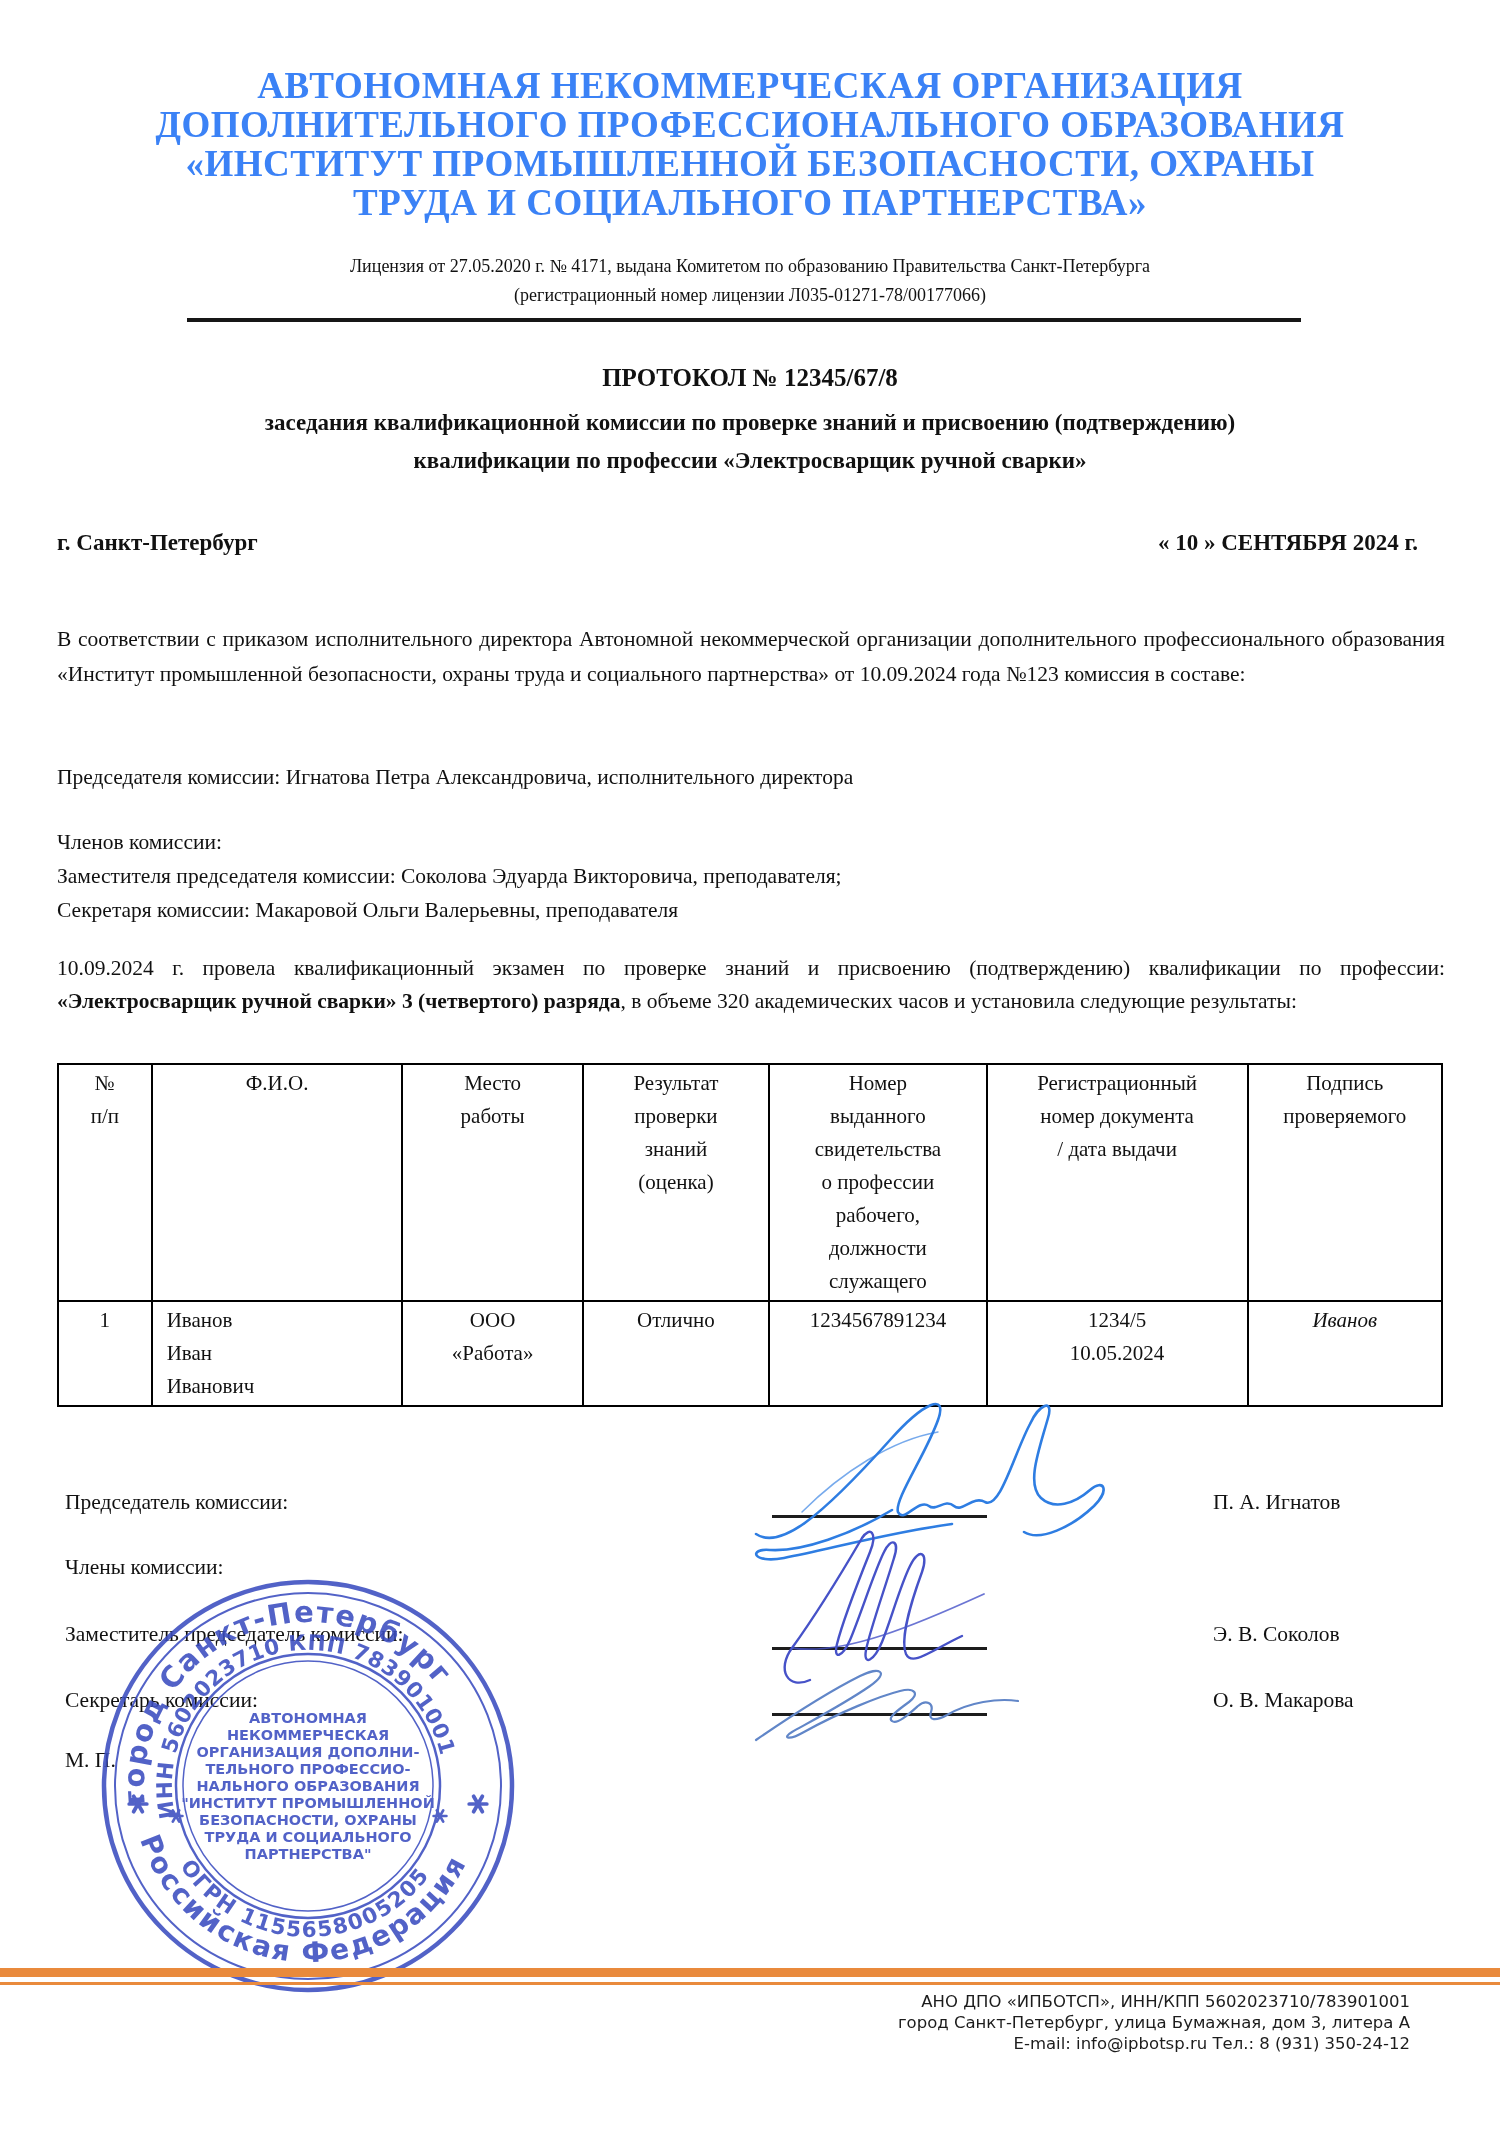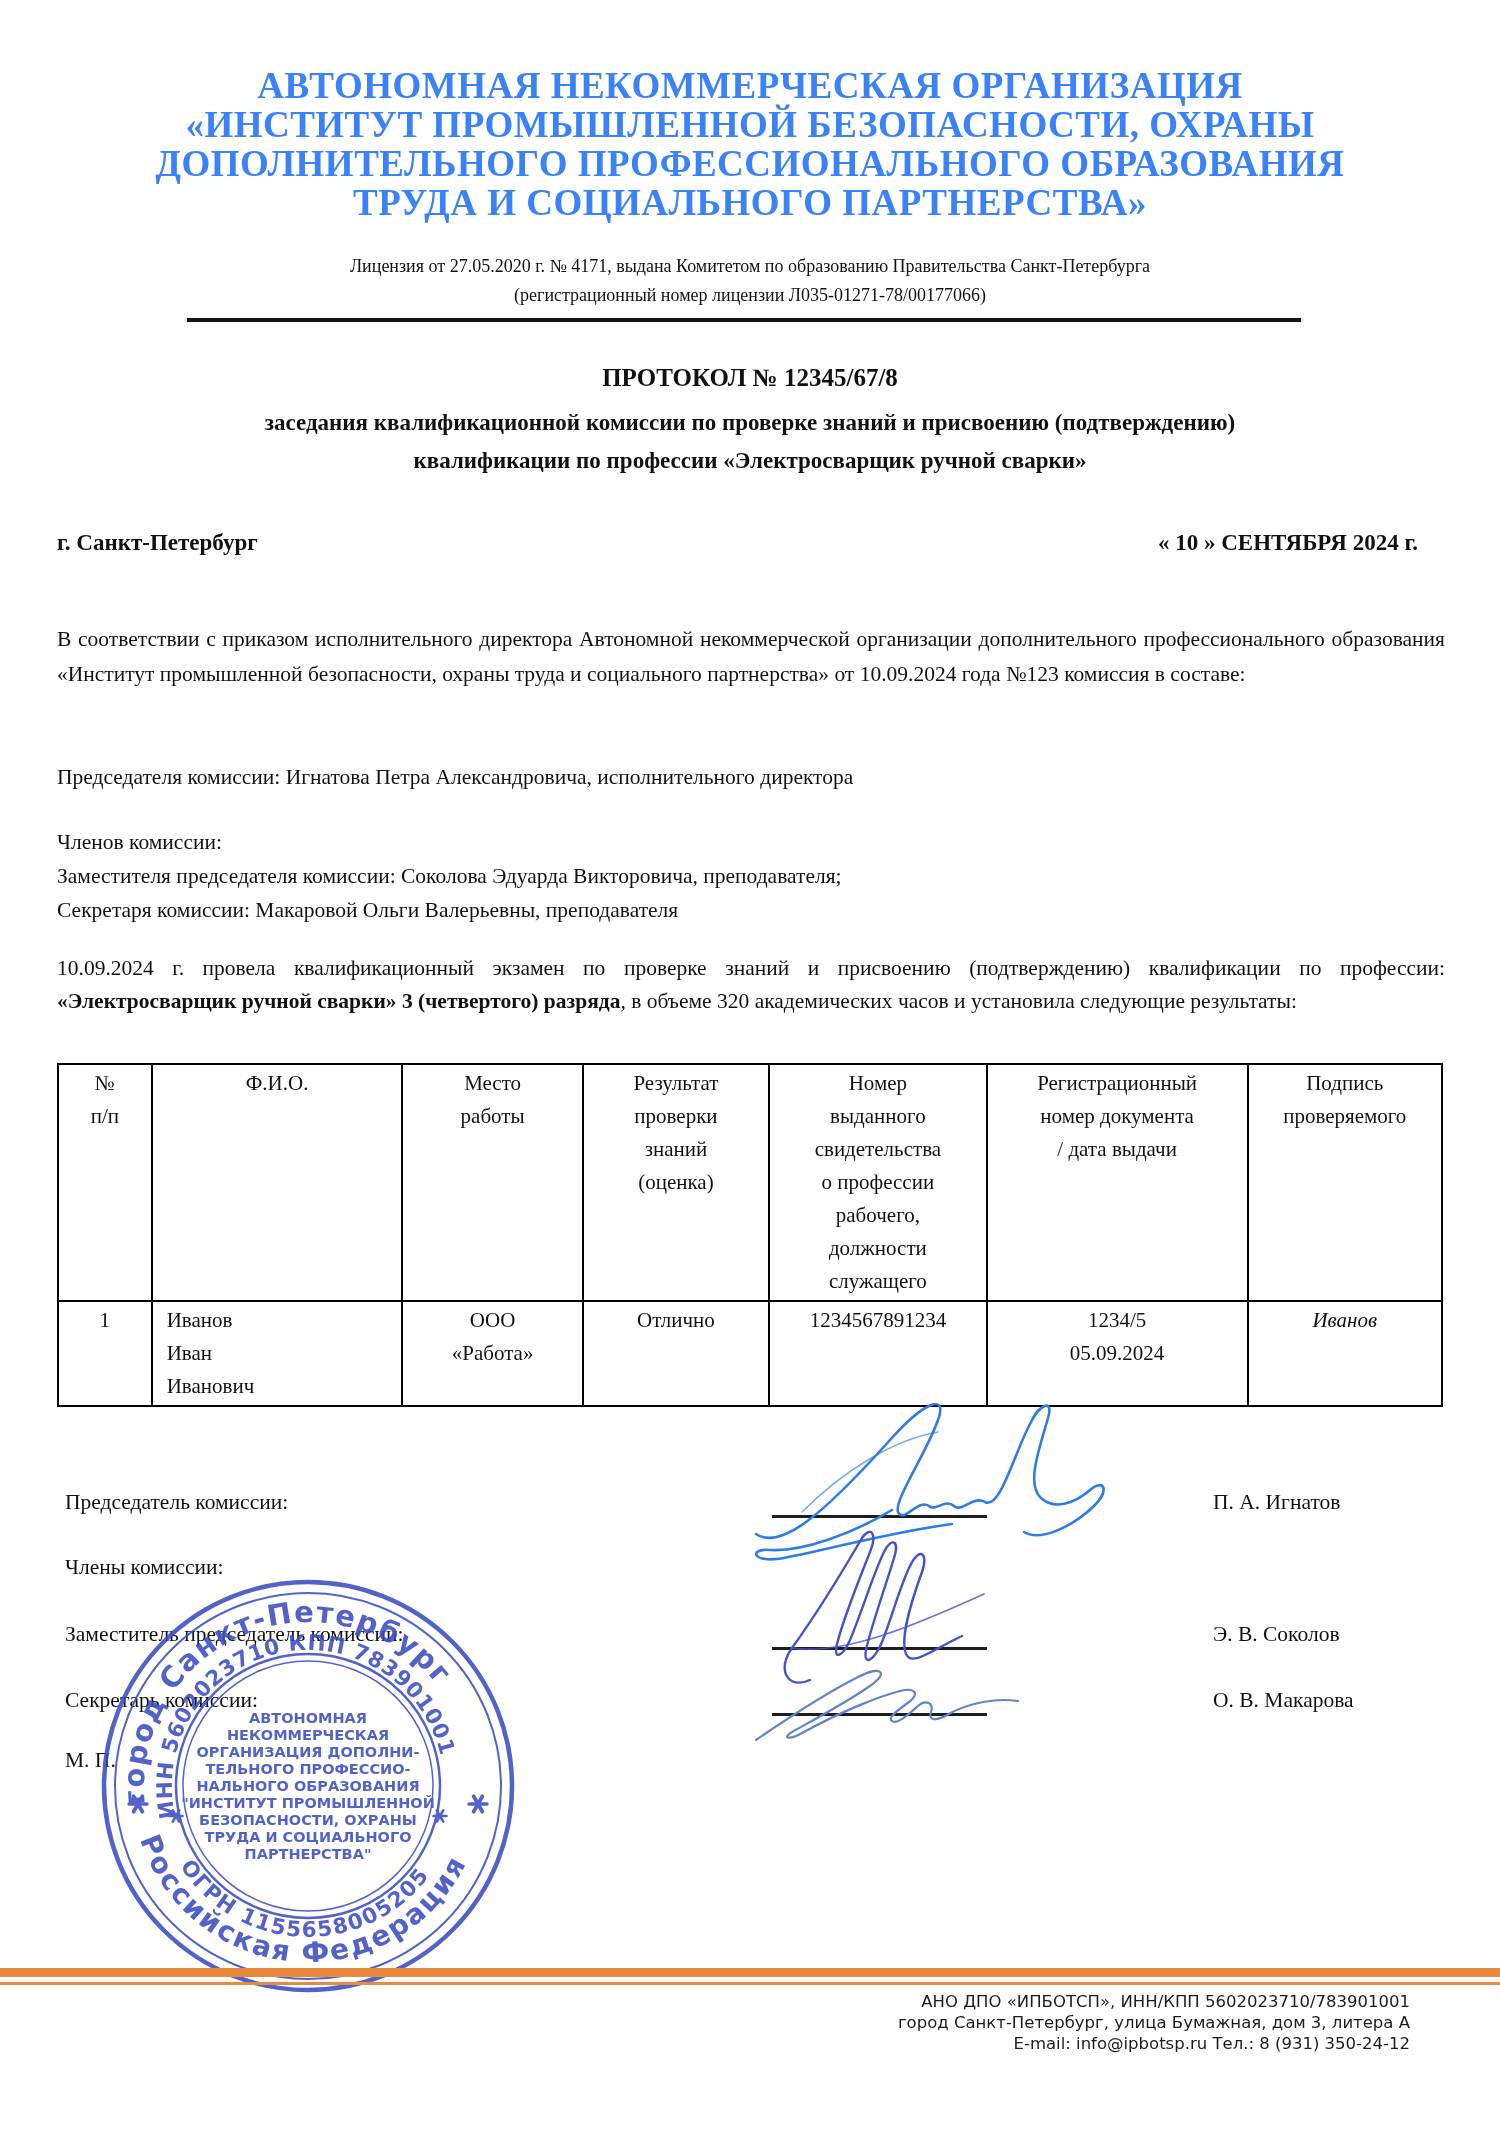--- a/index.html
+++ b/index.html
@@ -45,22 +45,22 @@
   .footer-text{top:1991px;right:90px;text-align:right;
     font-family:"DejaVu Sans",sans-serif;font-size:16.5px;line-height:21px;color:#1c1c1c;}
 </style>
 </head>
 <body>
 
 <div class="page">
 
   <div class="abs centered org-header">
     <div>АВТОНОМНАЯ НЕКОММЕРЧЕСКАЯ ОРГАНИЗАЦИЯ</div>
+    <div>ДОПОЛНИТЕЛЬНОГО ПРОФЕССИОНАЛЬНОГО ОБРАЗОВАНИЯ</div>
     <div>«ИНСТИТУТ ПРОМЫШЛЕННОЙ БЕЗОПАСНОСТИ, ОХРАНЫ</div>
-    <div>ДОПОЛНИТЕЛЬНОГО ПРОФЕССИОНАЛЬНОГО ОБРАЗОВАНИЯ</div>
     <div>ТРУДА И СОЦИАЛЬНОГО ПАРТНЕРСТВА»</div>
   </div>
 
   <div class="abs centered license">
     <div>Лицензия от 27.05.2020 г. № 4171, выдана Комитетом по образованию Правительства Санкт-Петербурга</div>
     <div>(регистрационный номер лицензии Л035-01271-78/00177066)</div>
   </div>
 
   <div class="abs rule"></div>
 
@@ -122,21 +122,21 @@
       <tr>
         <td>1</td>
         <td class="fio">Иванов
 Иван
 Иванович</td>
         <td>ООО
 «Работа»</td>
         <td>Отлично</td>
         <td>1234567891234</td>
         <td>1234/5
-05.09.2024</td>
+10.05.2024</td>
         <td class="sig-cell">Иванов</td>
       </tr>
     </tbody>
       </table>
   </div>
 
   <div class="abs sig-label" style="top:1489px;">Председатель комиссии:</div>
   <div class="abs sig-line" style="top:1515px;"></div>
   <div class="abs sig-name" style="top:1489px;">П. А. Игнатов</div>
 

